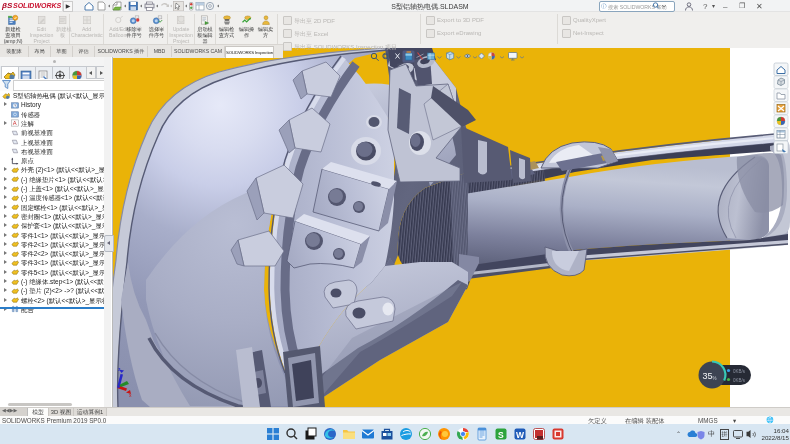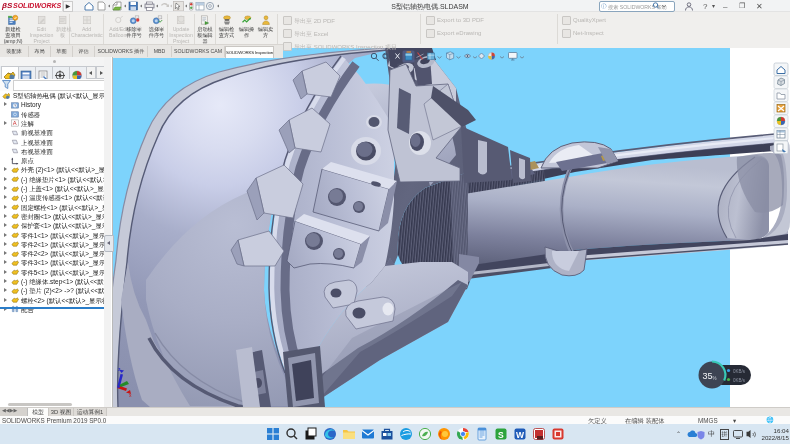--- a/index.html
+++ b/index.html
@@ -21,21 +21,21 @@
 .rbtn.on{color:#3f3f3f;}
 .rbtn.off{color:#b9b7b4;}
 .ric{display:block;margin:2px auto 1px auto;width:12px;height:12px;}
 .exrow{position:absolute;font-size:6px;color:#b9b7b4;white-space:nowrap;}
 .exic{position:absolute;width:7px;height:7px;border:1px solid #c9c7c4;background:#e8e6e3;border-radius:1px;}
 
 #tabstrip{left:0;top:44px;width:283px;height:13px;background:#e8e6e3;border-top:1px solid #d8d5d1;}
 .ctab{position:absolute;top:1px;height:11px;line-height:11px;font-size:5.2px;color:#4a4a4a;text-align:center;border-right:1px solid #d3d0cc;white-space:nowrap;overflow:hidden;}
 .ctab.active{background:#fdfdfc;border:1px solid #c9c6c2;border-bottom:none;color:#222;}
 
-#viewport{left:0;top:48px;width:730px;height:359px;background:#7dd3fc;}
+#viewport{left:0;top:48px;width:730px;height:359px;background:#eab308;}
 
 #panel{left:0;top:57px;width:112px;height:350px;background:#fff;border-right:1px solid #b9b9b9;}
 #paneltop{left:0;top:0;width:111px;height:9px;background:#f4f4f4;border-bottom:1px solid #e0e0e0;}
 #ptabs{left:0;top:9px;width:111px;height:13px;background:#e9edf2;}
 .ptab{position:absolute;top:0;width:16px;height:12px;border:1px solid #c6c9ce;background:#eceff3;}
 .ptab.active{background:#fff;border-bottom:1px solid #fff;}
 #filterrow{left:0;top:22px;width:111px;height:12px;background:#fbfbfb;}
 #filterbox{left:13px;top:1px;width:95px;height:9px;background:#fff;border:1px solid #cfcfcf;}
 #tree{left:0;top:34px;width:111px;height:240px;font-size:6.4px;color:#1a1a1a;}
 .trow{position:absolute;left:0;width:111px;height:9.3px;white-space:nowrap;overflow:hidden;}

